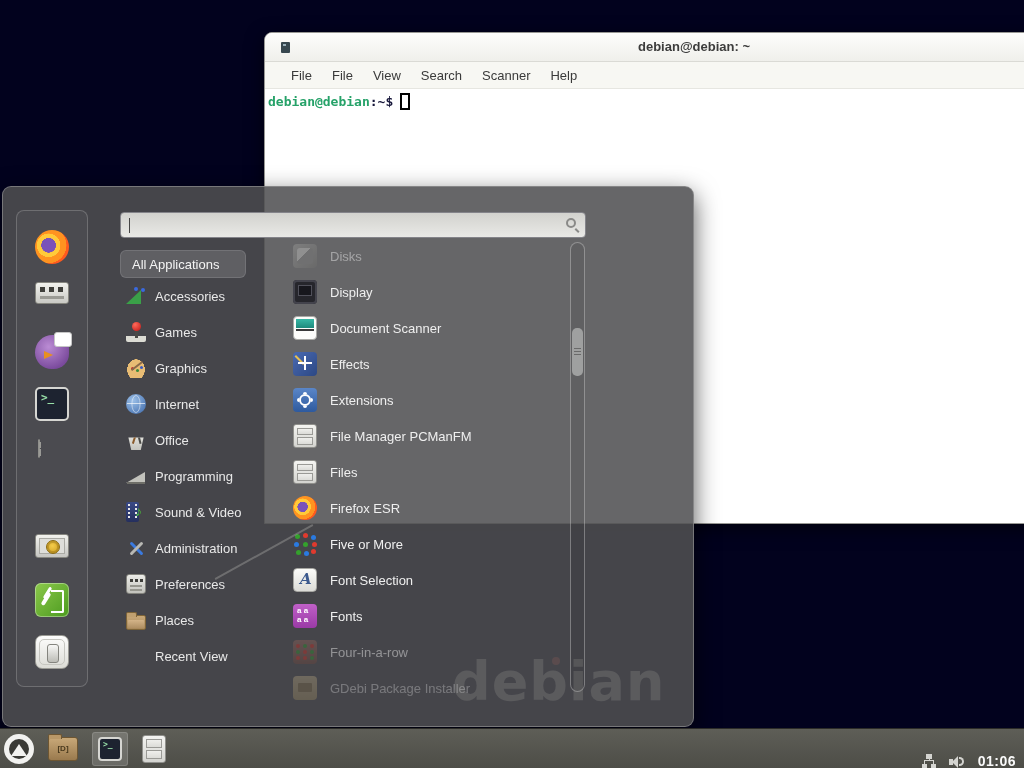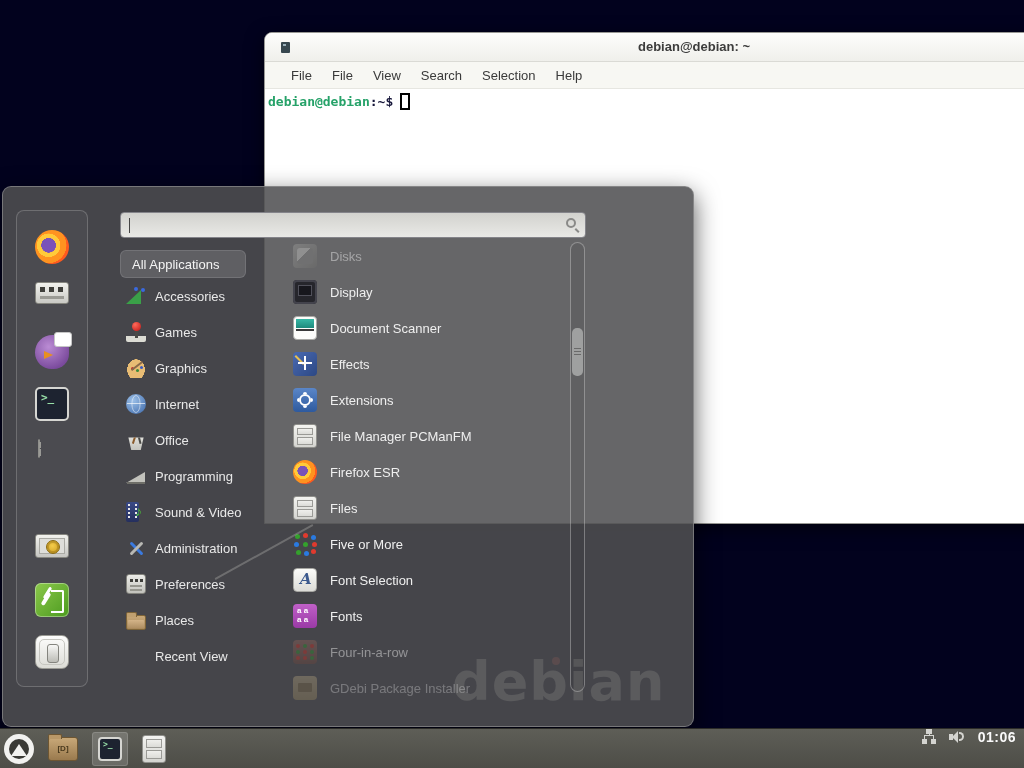--- a/index.html
+++ b/index.html
@@ -95,21 +95,21 @@
   .menu-scroll .mthumb::after { content:""; position:absolute; left:2px; top:20px; width:7px; height:8px;
     background:repeating-linear-gradient(#6a6a6a 0 1px, transparent 1px 3px); }
 
   .artifact { position:absolute; left:205px; top:364px; width:112px; height:2px;
     background:rgba(195,195,190,0.32); transform:rotate(-29deg); border-radius:1px; }
 
   
   .taskbar { position:absolute; left:0; top:728px; width:1024px; height:40px; z-index:4;
     background:linear-gradient(#5e5e57,#4d4d47); border-top:1px solid #2c2c28; }
   .tb-left { position:absolute; left:4px; top:0; height:40px; display:flex; align-items:center; gap:14px; }
-  .tb-right { position:absolute; right:8px; top:0; height:40px; display:flex; align-items:flex-start; gap:12px; }
+  .tb-right { position:absolute; right:8px; top:0; height:40px; display:flex; align-items:flex-end; gap:12px; }
   .clock { font-size:14px; font-weight:bold; color:#fafafa; letter-spacing:.5px; }
 
   
   .menu-btn { position:relative; width:30px; height:30px; border-radius:50%;
     background:#f2f2f0; cursor:pointer; }
   .menu-btn::before { content:""; position:absolute; left:5px; top:5px; width:20px; height:20px;
     border-radius:50%; background:#3a3a36; }
   .menu-btn::after { content:""; position:absolute; left:7px; top:10px;
     border-left:8px solid transparent; border-right:8px solid transparent;
     border-bottom:12px solid #f2f2f0; }
@@ -305,21 +305,21 @@
         <span class="wbtn min">–</span>
         <span class="wbtn max">□</span>
         <span class="wbtn cls">×</span>
       </div>
     </div>
     <div class="term-menubar">
       <span>File</span>
       <span>File</span>
       <span>View</span>
       <span>Search</span>
-      <span>Selection</span>
+      <span>Scanner</span>
       <span>Help</span>
     </div>
     <div class="term-body">
       <span class="p-user">debian@debian</span><span class="p-path">:~$</span><span class="p-cursor"></span>
     </div>
     <div class="term-scroll">
       <div class="thumb"></div>
     </div>
   </div>
 
@@ -413,26 +413,26 @@
         </div>
       <div class="arow">
         <span class="aicon i-extensions"></span>
         <span>Extensions</span>
         </div>
       <div class="arow">
         <span class="aicon cabinet" style="border-radius:3px"></span>
         <span>File Manager PCManFM</span>
         </div>
       <div class="arow">
+        <span class="aicon cabinet" style="border-radius:3px"></span>
+        <span>Files</span>
+        </div>
+      <div class="arow">
         <span class="aicon i-firefox"></span>
         <span>Firefox ESR</span>
-        </div>
-      <div class="arow">
-        <span class="aicon cabinet" style="border-radius:3px"></span>
-        <span>Files</span>
         </div>
       <div class="arow">
         <span class="aicon i-five"></span>
         <span>Five or More</span>
         </div>
       <div class="arow">
         <span class="aicon i-fontsel"></span>
         <span>Font Selection</span>
         </div>
       <div class="arow">

